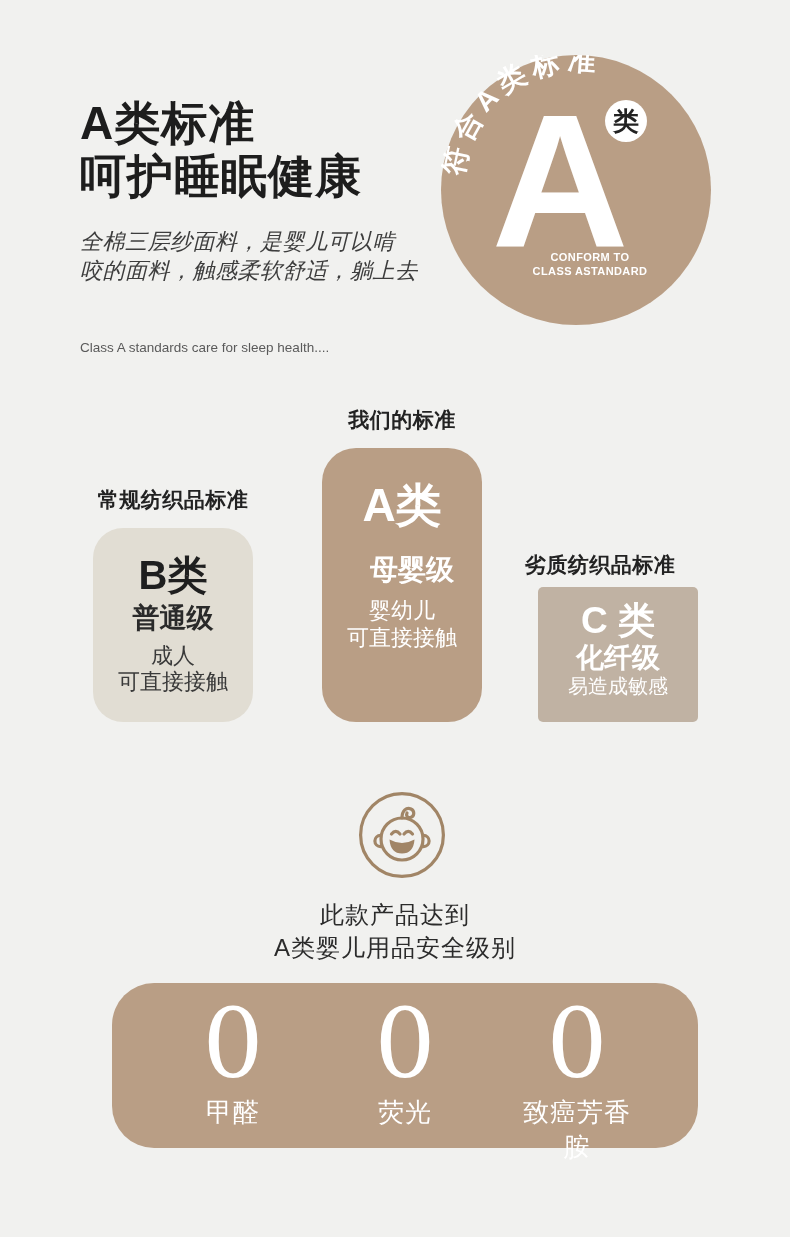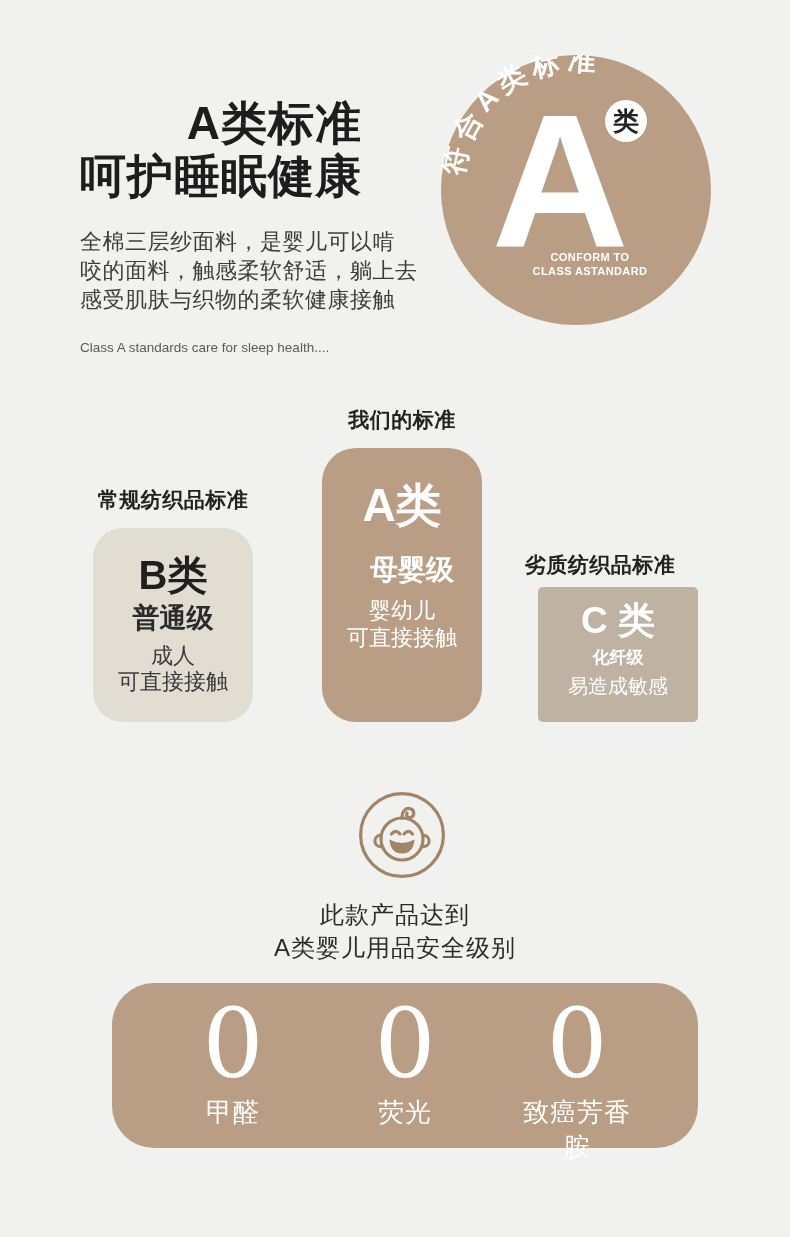--- a/index.html
+++ b/index.html
@@ -1,23 +1,23 @@
 <!DOCTYPE html>
 <html><head>
 <meta charset="utf-8">
 <style>
   html,body{margin:0;padding:0;}
   body{background:#e8e8e6;font-family:"Liberation Sans",sans-serif;}
   .canvas{position:relative;width:790px;height:1237px;background:#f1f1ef;overflow:hidden;margin:0 auto;}
 
   
   .hero-title{position:absolute;left:80px;top:97px;color:#1d1d1d;font-weight:700;
-              font-size:46px;line-height:53px;letter-spacing:1px;text-align:right;}
+              font-size:46px;line-height:53px;letter-spacing:1px;}
   .hero-para{position:absolute;left:80px;top:227px;color:#3d3d3d;font-size:22px;
-             line-height:29px;letter-spacing:.5px;}
+             line-height:29px;letter-spacing:.5px;font-style:italic;}
   .hero-en{position:absolute;left:80px;top:340px;color:#5a5a5a;font-size:13.5px;}
 
   
   .badge{position:absolute;left:441px;top:55px;width:270px;height:270px;border-radius:50%;
          background:#b99e85;}
   .badge svg{position:absolute;left:0;top:0;}
   .badge-arc-text{fill:#ffffff;font-family:"Liberation Sans",sans-serif;font-weight:700;
                   font-size:28px;letter-spacing:6px;}
   .badge-letter{position:absolute;left:-16px;top:30px;width:270px;text-align:center;
                 color:#ffffff;font-size:190px;line-height:190px;font-weight:700;}
@@ -42,21 +42,21 @@
 
   .card-a .grade{margin-top:33px;font-size:46px;font-weight:700;line-height:48px;}
   .card-a .level{margin-top:26px;font-size:28px;font-weight:700;line-height:30px;padding-left:20px;}
   .card-a .desc{margin-top:12px;font-size:22px;line-height:27px;}
 
   .card-b .grade{margin-top:26px;font-size:40px;font-weight:700;line-height:42px;color:#1f1f1f;}
   .card-b .level{margin-top:8px;font-size:27px;font-weight:700;line-height:29px;color:#2a2a2a;}
   .card-b .desc{margin-top:10px;font-size:22px;line-height:26px;color:#3a3a3a;}
 
   .card-c .grade{margin-top:14px;font-size:37px;font-weight:700;line-height:39px;}
-  .card-c .level{margin-top:4px;font-size:17px;font-weight:700;line-height:28px;}
+  .card-c .level{margin-top:4px;font-size:28px;font-weight:700;line-height:28px;}
   .card-c .desc{margin-top:3px;font-size:20px;line-height:23px;}
 
   
   .baby-icon{position:absolute;left:357px;top:790px;}
   .concl{position:absolute;left:0;width:790px;text-align:center;color:#2b2b2b;
          font-size:24px;font-weight:500;letter-spacing:1px;}
   .concl-1{top:899px;}
   .concl-2{top:932px;}
 
   
@@ -72,21 +72,20 @@
 
 <div class="canvas">
 
   <div class="hero-title">
     <div>A类标准</div>
     <div>呵护睡眠健康</div>
   </div>
   <div class="hero-para">
     <div>全棉三层纱面料，是婴儿可以啃</div>
     <div>咬的面料，触感柔软舒适，躺上去</div>
-    <div>感受肌肤与织物的柔软健康接触</div>
   </div>
   <div class="hero-en">Class A standards care for sleep health....</div>
 
   <div class="badge">
     <svg width="270" height="270" viewBox="0 0 270 270">
       <defs>
         <path id="arcPath" d="M 23.1 143.7 A 113 113 0 0 1 173.6 21.8" fill="none"></path>
       </defs>
       <text class="badge-arc-text">
         <textPath href="#arcPath" startOffset="22">符合A类标准</textPath>

